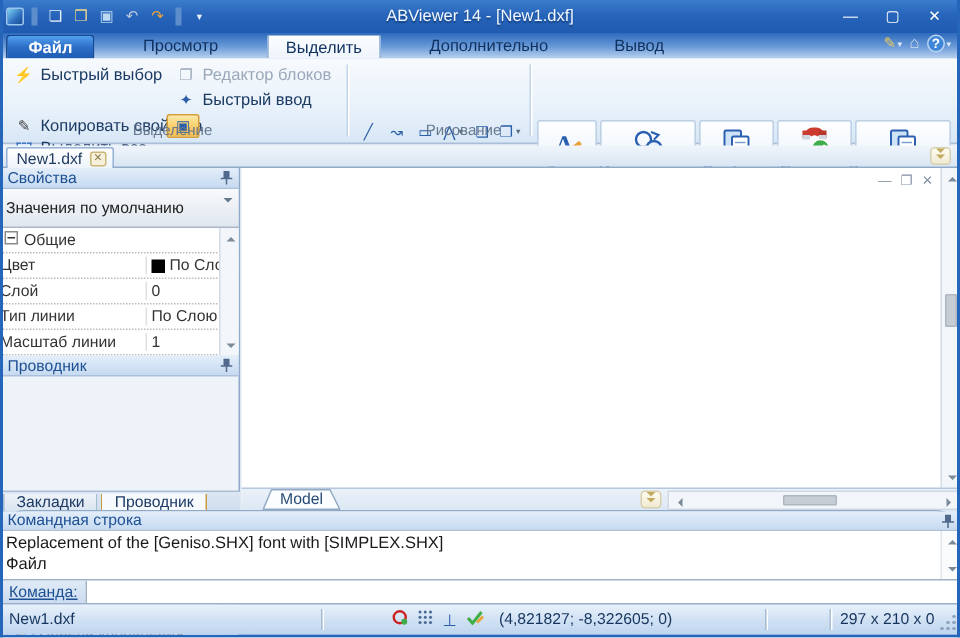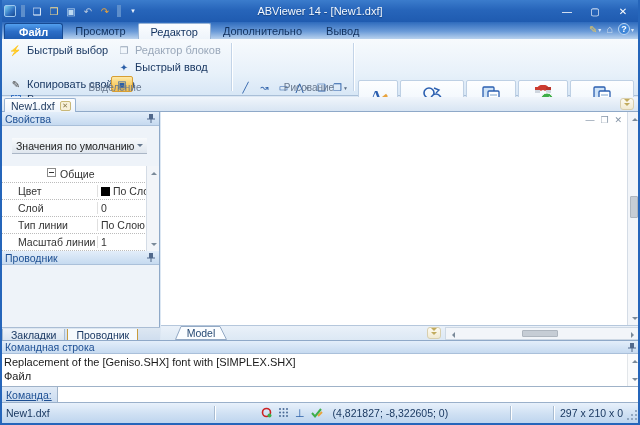--- a/index.html
+++ b/index.html
@@ -25,21 +25,21 @@
   .title-text { position:absolute; left:0; right:0; text-align:center; color:#f4f9ff;
                 font-size:11px; text-shadow:0 1px 1px #14407e; pointer-events:none; }
   .win-controls { position:absolute; right:4px; top:0; height:22px; display:flex; align-items:center; gap:2px; }
   .wc { width:26px; height:17px; display:flex; align-items:center; justify-content:center;
         color:#fff; font-size:10px; border-radius:2px; }
 
   
   .tabrow { position:absolute; left:-2px; top:22px; width:640px; height:17px;
             background:linear-gradient(#2e6bbd,#6b9bd8 55%,#b9d2ee);
             display:flex; align-items:flex-end; }
-  .rtab { height:16px; padding:2px 12px 1px; font-size:11px; color:#10315f; cursor:default; }
+  .rtab { height:16px; padding:2px 12px 1px; font-size:11px; color:#10315f; cursor:default;margin-left:20px; }
   .rtab.file { background:linear-gradient(#53a0ef,#2c6ec7 50%,#1f5cb2); color:#fff;
                border:1px solid #174a92; border-bottom:none; border-radius:3px 3px 0 0;
                margin-left:4px; font-weight:bold; padding:2px 14px 1px; }
   .rtab.active { background:linear-gradient(#fbfdff,#eef4fb); border:1px solid #98b4d6;
                  border-bottom:none; border-radius:2px 2px 0 0; }
   .corner-icons { position:absolute; right:6px; top:1px; display:flex; align-items:center; gap:5px; }
   .ci { font-size:10px; color:#e8eefb; display:flex; align-items:center; }
   .ci .pencil { color:#e9c85c; }
   .ci .home { color:#cfdcec; font-size:11px; }
   .ci .help { width:12px; height:12px; border-radius:50%; background:#3f86d8; border:1px solid #bcd6f2;
@@ -92,30 +92,30 @@
   .chev-btn i { width:0; height:0; border:3px solid transparent; border-top-color:#c2ab5e; margin-top:-1px; }
   .chev-btn i + i { margin-top:-2px; }
 
   
   .left-panel { position:absolute; left:-2px; top:112px; width:160px; height:230px;
                 background:#eef3f9; border-right:1px solid #8fa9c8; }
   .pane-hdr { position:relative; height:14px; background:linear-gradient(#e3eefa,#c6daf0);
               border-bottom:1px solid #aac0da; color:#1d4f93; font-size:10.5px;
               display:flex; align-items:center; padding-left:5px; }
   .pin { position:absolute; right:4px; top:2px; }
-  .preset { position:relative; height:16px; margin:12px; background:linear-gradient(#f8fafc,#dfe6ee);
+  .preset { position:relative; height:26px; margin:0; background:linear-gradient(#f8fafc,#dfe6ee);
             border-bottom:1px solid #aab6c6; font-size:10.5px; color:#222;
             display:flex; align-items:center; padding-left:4px; }
   .preset .dd-caret { position:absolute; right:4px; width:0; height:0;
                       border:3px solid transparent; border-top-color:#66788e; top:6px; }
   .pgrid { position:relative; height:85px; background:#fff; }
   .prow { position:relative; height:17px; display:flex; align-items:center; font-size:10.5px; color:#333;
           border-bottom:1px dotted #bcbcbc; }
-  .prow .pname { width:98px; padding-left:18px; border-right:1px solid #e0e0e0; }
-  .prow.group .pname { padding-left:3px; border-right:none; display:flex; align-items:flex-start; gap:4px;margin-left:44px; }
+  .prow .pname { width:98px; border-right:1px solid #e0e0e0; }
+  .prow.group .pname { padding-left:3px; border-right:none; display:flex; align-items:flex-start; gap:4px; }
   .minus-box { width:9px; height:9px; border:1px solid #8a8a8a; background:#fff; position:relative; }
   .minus-box::after { content:""; position:absolute; left:1px; right:1px; top:3px; height:1px; background:#333; }
   .prow .pval { flex:1; padding-left:3px; display:flex; align-items:center; gap:3px; }
   .swatch { width:9px; height:9px; display:inline-block; }
 
   .vscroll { position:absolute; right:0; width:13px; background:#f2f5f9; border-left:1px solid #d4dce6; }
   .hscroll { position:absolute; height:13px; background:#f2f5f9; border-top:1px solid #d4dce6; }
   .sb-btn { position:absolute; width:13px; height:13px; display:flex; align-items:center; justify-content:center; }
   .tri-up { width:0;height:0;border:3px solid transparent;border-bottom-color:#7a8a99;margin-top:-2px; }
   .tri-dn { width:0;height:0;border:3px solid transparent;border-top-color:#7a8a99;margin-bottom:-2px; }
@@ -142,21 +142,21 @@
   .canvas { position:absolute; left:159px; top:112px; right:-2px; bottom:83px; background:#fff; }
   .mdi { position:absolute; top:3px; right:18px; display:flex; gap:6px; color:#8494a6; font-size:9px; }
   .canvas-bottom { position:absolute; left:0; bottom:0; right:0; height:15px;
                    background:linear-gradient(#eaf1f9,#dce8f4); border-top:1px solid #b5c7dc; }
   .model-tab { position:absolute; left:14px; top:0; width:52px; height:14px; }
   .model-tab svg { position:absolute; left:0; top:0; }
   .model-tab span { position:relative; display:block; text-align:center; font-size:10.5px; color:#2a4succ; color:#274a74; line-height:14px; }
 
   
   .cmdpanel { position:absolute; left:-2px; bottom:21px; width:640px; height:62px;
-              border-top:1px solid #8fa9c8; background:#fff; }
+              border-top:1px solid #8fa9c8; background:#fff;border-radius:16px; }
   .cmd-hdr { height:13px; background:linear-gradient(#e3eefa,#c6daf0); border-bottom:1px solid #aac0da;
              color:#1d4f93; font-size:10.5px; display:flex; align-items:center; padding-left:5px; position:relative; }
   .cmd-out { position:relative; height:33px; background:#fff; border-bottom:1px solid #9fb2c8;
              padding:1px 14px 0 4px; font-size:11px; color:#1a1a1a; line-height:14px; }
   .cmd-row { height:15px; display:flex; align-items:stretch; background:#fff; }
   .cmd-label { width:58px; background:linear-gradient(#e0eaf6,#cbdcf0); border-right:1px solid #9fb2c8;
                color:#1d4f93; font-size:10.5px; display:flex; align-items:center; padding-left:6px;text-decoration:underline; }
   .cmd-input { flex:1; border:none; outline:none; font-family:"Liberation Sans",sans-serif; font-size:11px; padding:0 4px; }
 
   
@@ -195,21 +195,21 @@
     <div class="win-controls">
       <span class="wc">—</span>
       <span class="wc">▢</span>
       <span class="wc">✕</span>
     </div>
   </div>
 
   <div class="tabrow">
     <div class="rtab file">Файл</div>
     <div class="rtab">Просмотр</div>
-    <div class="rtab active">Редактор</div>
+    <div class="rtab active">Выделить</div>
     <div class="rtab">Дополнительно</div>
     <div class="rtab">Вывод</div>
     <div class="corner-icons">
       <span class="ci">
           <span class="pencil">✎</span>
           <span class="caret">▾</span>
         </span>
       <span class="ci">
           <span class="home">⌂</span>
         </span>

